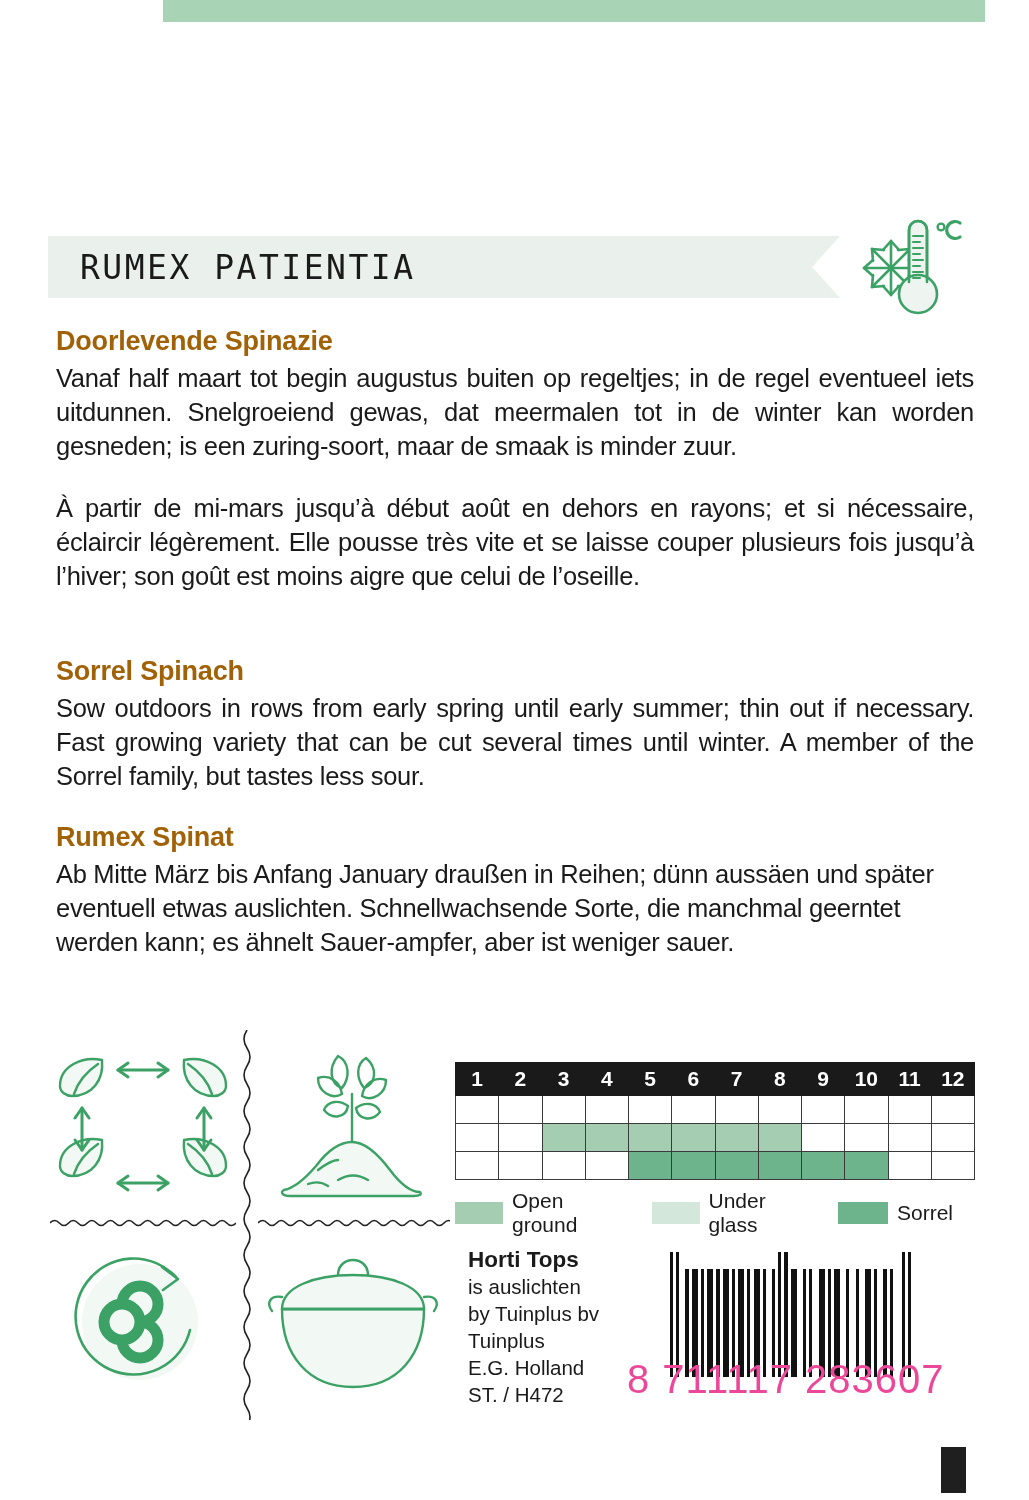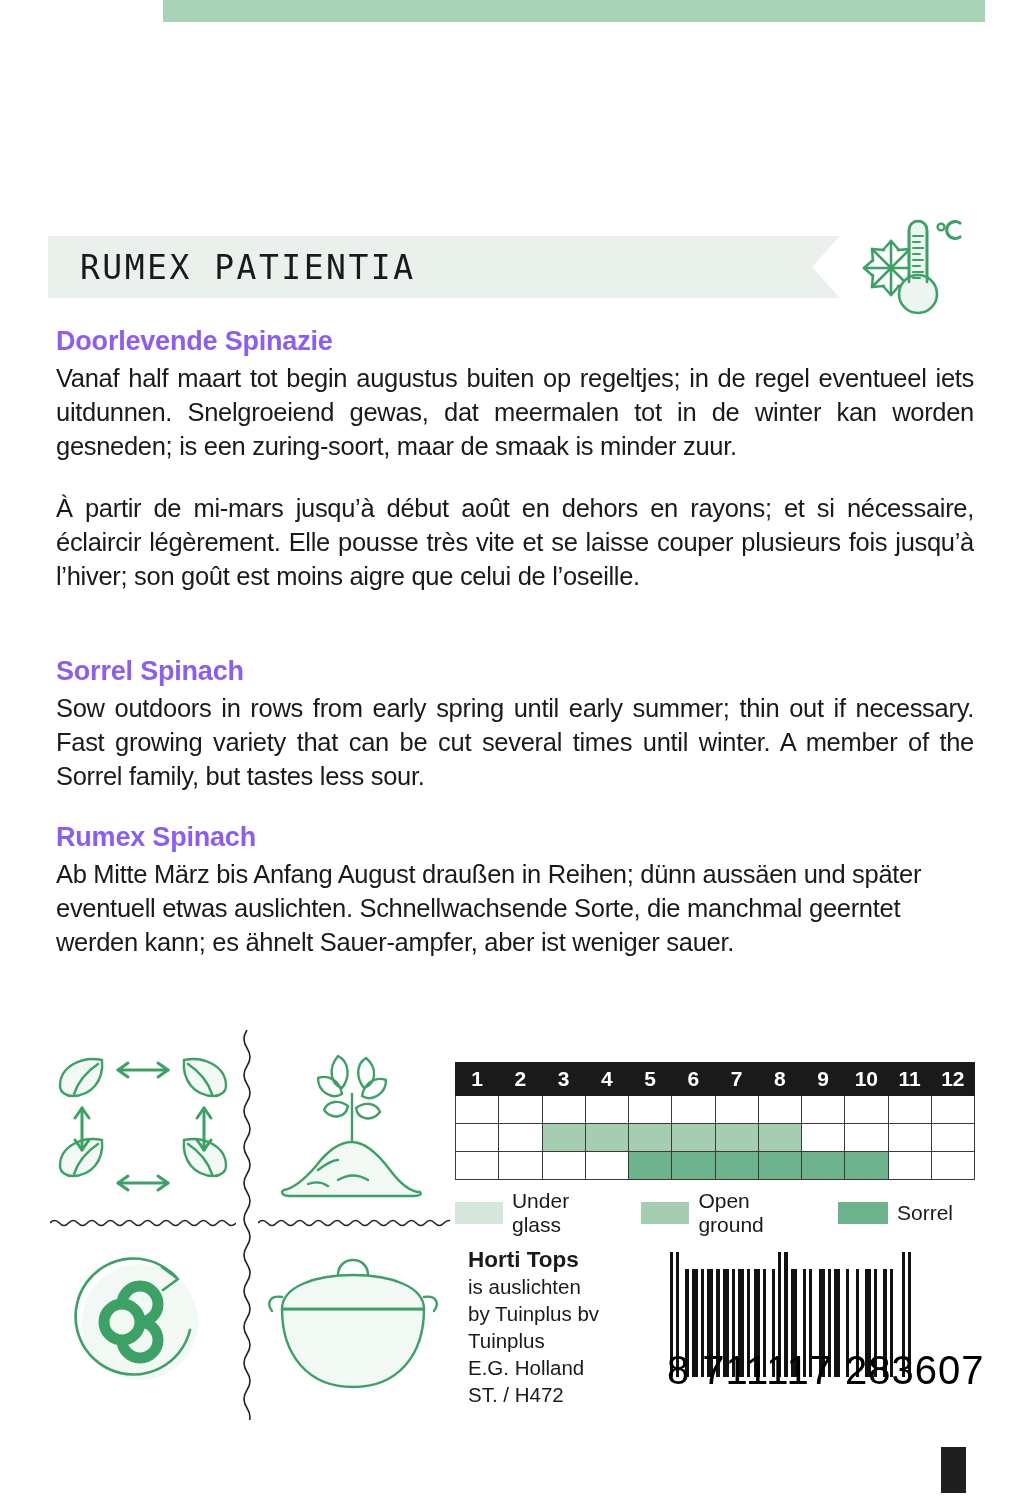--- a/index.html
+++ b/index.html
@@ -63,21 +63,21 @@
     height: 110px;
   }
 
   
   .lang-block {
     position: absolute;
     left: 56px;
     width: 918px;
   }
   .lang-heading {
-    color: #8b5cf6;
+    color: #a16207;
     font-size: 27px;
     font-weight: bold;
     margin: 0 0 4px 0;
     letter-spacing: -0.2px;
     font-family: "Liberation Sans", sans-serif;
   }
   .lang-body {
     font-size: 25.5px;
     line-height: 1.34;
     margin: 0;
@@ -207,29 +207,28 @@
     left: 43px;
     top: 0;
     height: 125px;
     display: flex;
     align-items: flex-end;
   }
   .bar { background: #111111; }
   .barcode-digits {
     position: absolute;
     left: 0;
-    top: 96px;
+    top: 105px;
     width: 345px;
     font-size: 40px;
     font-weight: 500;
     letter-spacing: 1px;
-    color: #000000;
+    color: #ec4899;
     font-family: "Liberation Sans", sans-serif;
     white-space: nowrap;
-    margin-left: 40px;
   }
 
   
   .register-mark {
     position: absolute;
     left: 941px;
     top: 1447px;
     width: 25px;
     height: 46px;
     background: #1f1f1f;
@@ -292,22 +291,22 @@
 <div class="lang-block" id="block-fr">
   <p class="lang-body">À partir de mi-mars jusqu’à début août en dehors en rayons; et si nécessaire, éclaircir légèrement. Elle pousse très vite et se laisse couper plusieurs fois jusqu’à l’hiver; son goût est moins aigre que celui de l’oseille.</p>
 </div>
 
 <div class="lang-block" id="block-en">
   <h2 class="lang-heading">Sorrel Spinach</h2>
   <p class="lang-body">Sow outdoors in rows from early spring until early summer; thin out if necessary. Fast growing variety that can be cut several times until winter. A member of the Sorrel family, but tastes less sour.</p>
 </div>
 
 <div class="lang-block" id="block-de">
-  <h2 class="lang-heading">Rumex Spinach</h2>
-  <p class="lang-body no-justify">Ab Mitte März bis Anfang August draußen in Reihen; dünn aussäen und später eventuell etwas auslichten. Schnellwachsende Sorte, die manchmal geerntet werden kann; es ähnelt Sauer-ampfer, aber ist weniger sauer.</p>
+  <h2 class="lang-heading">Rumex Spinat</h2>
+  <p class="lang-body no-justify">Ab Mitte März bis Anfang January draußen in Reihen; dünn aussäen und später eventuell etwas auslichten. Schnellwachsende Sorte, die manchmal geerntet werden kann; es ähnelt Sauer-ampfer, aber ist weniger sauer.</p>
 </div>
 
 <div class="bottom-area">
 
   <div class="picto-grid">
 
     <div class="wave-h left">
       <svg viewBox="0 0 186 14" width="186" height="14" preserveAspectRatio="none" fill="none" stroke="#222" stroke-width="1.6">
         <path d="M0 7 q4.6 -5 9.3 0 t9.3 0 t9.3 0 t9.3 0 t9.3 0 t9.3 0 t9.3 0 t9.3 0 t9.3 0 t9.3 0 t9.3 0 t9.3 0 t9.3 0 t9.3 0 t9.3 0 t9.3 0 t9.3 0 t9.3 0 t9.3 0 t9.3 0"></path>
       </svg>
@@ -474,26 +473,26 @@
             <td style="background: rgb(109, 180, 140);"></td>
             <td style="background: rgb(109, 180, 140);"></td>
             <td></td>
             <td></td>
           </tr>
         </tbody>
     </table>
 
     <div class="cal-legend">
       <div class="legend-item">
+        <span class="legend-swatch" style="background: rgb(164, 205, 178);"></span>
+        <span>Open ground</span>
+      </div>
+      <div class="legend-item">
         <span class="legend-swatch" style="background: rgb(211, 231, 218);"></span>
         <span>Under glass</span>
-      </div>
-      <div class="legend-item">
-        <span class="legend-swatch" style="background: rgb(164, 205, 178);"></span>
-        <span>Open ground</span>
       </div>
       <div class="legend-item">
         <span class="legend-swatch" style="background: rgb(109, 180, 140);"></span>
         <span>Sorrel</span>
       </div>
     </div>
   </div>
 
   <div class="company-info">
     <div class="strong">Horti Tops</div>

